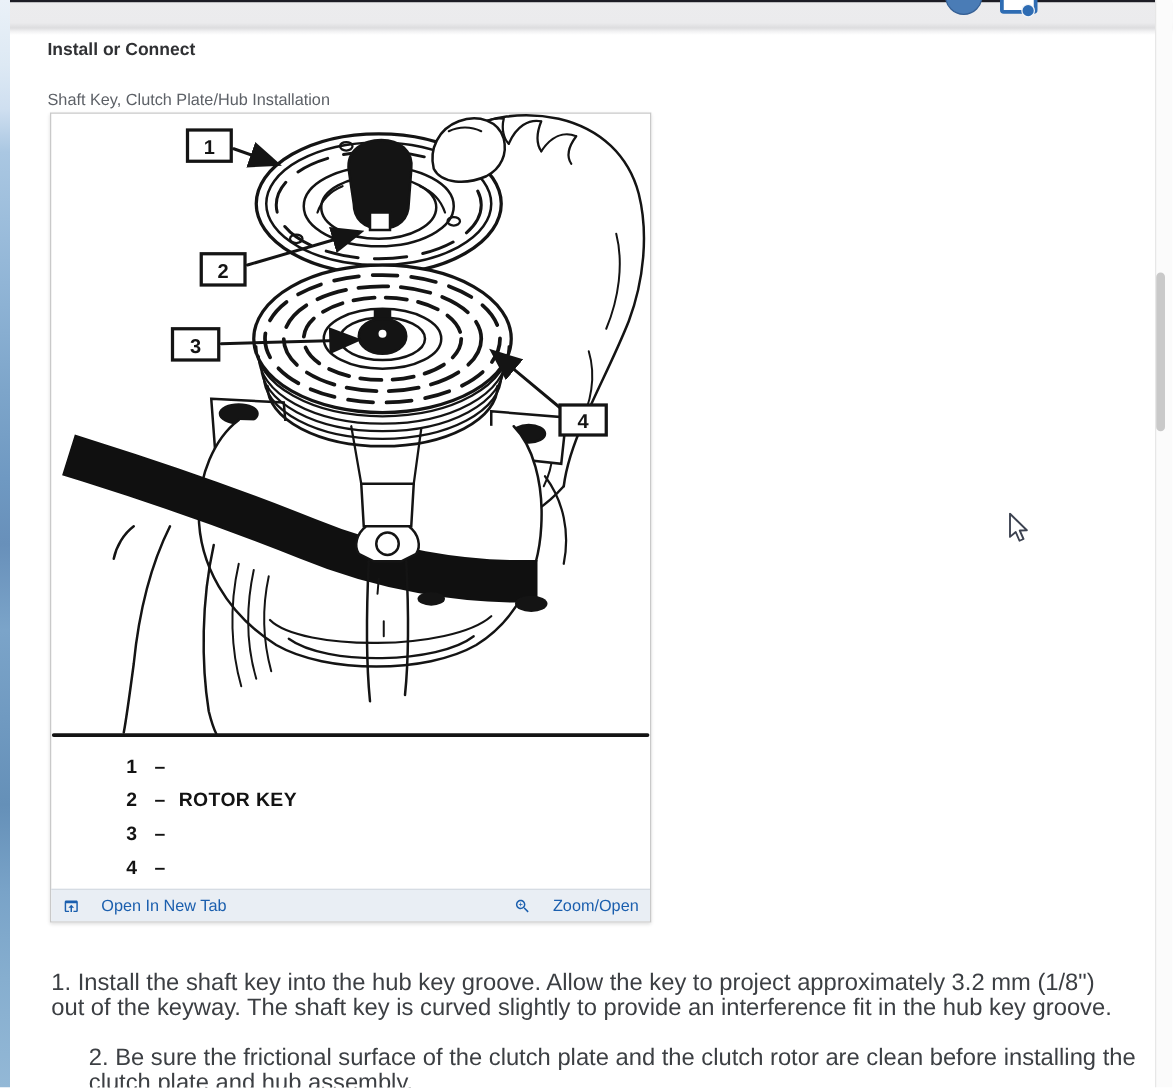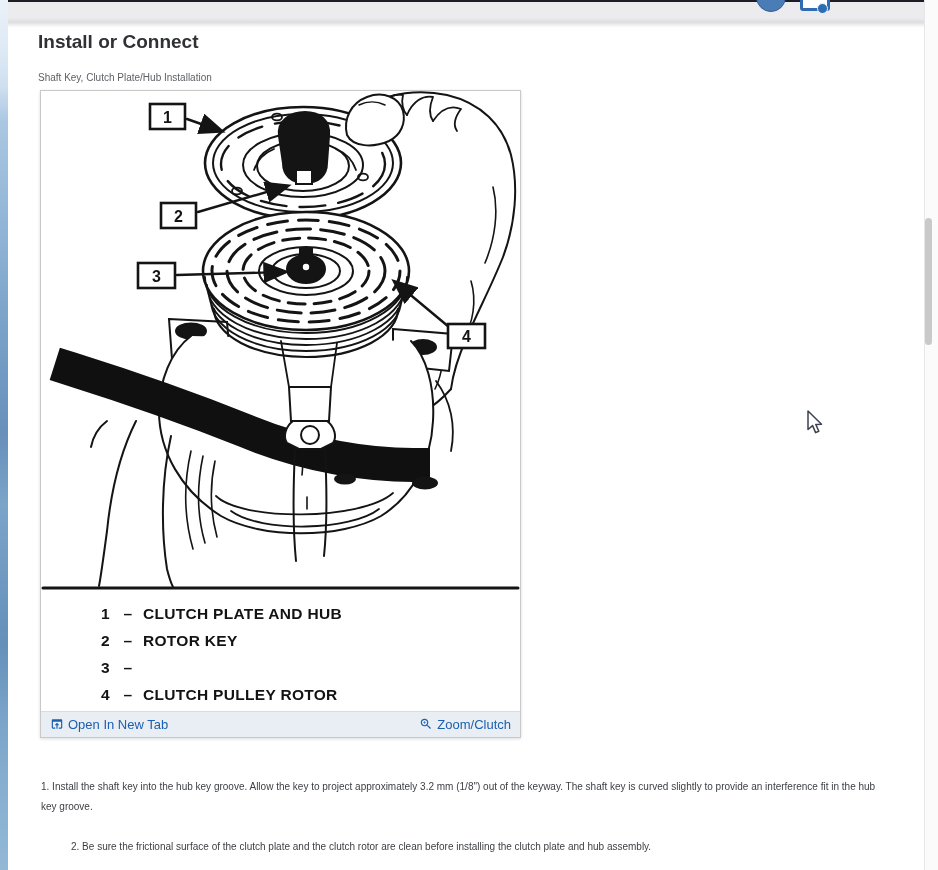--- a/index.html
+++ b/index.html
@@ -31,41 +31,41 @@
     border:3px solid #2e6cb3;background:#fff;z-index:5;
   }
   .icon-print-dot{
     position:absolute;left:817px;top:3px;width:9px;height:9px;border-radius:50%;
     background:#2e6cb3;border:1px solid #f2f5f9;z-index:6;
   }
   
   .scroll-track{position:absolute;right:0;top:0;width:13px;height:870px;background:#fbfbfb;border-left:1px solid #e7e7e7;}
   .scroll-thumb{position:absolute;right:6px;top:218px;width:7px;height:127px;background:#c9c9c9;border-radius:4px;}
   
-  .section-title{position:absolute;left:38px;top:31px;font-size:19px;font-weight:bold;color:#303134;}
-  .figure-caption{position:absolute;left:38px;top:72px;font-size:10px;color:#5d6167;}
+  .section-title{position:absolute;left:38px;top:31px;font-size:14px;font-weight:bold;color:#303134;}
+  .figure-caption{position:absolute;left:38px;top:72px;font-size:13px;color:#5d6167;}
   
   .figure-card{
     position:absolute;left:40px;top:90px;width:479px;height:646px;
     border:1px solid #c9c9c9;background:#fff;box-shadow:0 1px 3px rgba(0,0,0,.14);
   }
   .figure-card svg.illustration{position:absolute;left:0;top:0;}
   .legend{position:absolute;left:57px;top:509px;color:#131313;font-weight:bold;font-size:15.5px;letter-spacing:.3px;}
   .legend-row{display:flex;height:27px;line-height:27px;}
   .legend-num{width:15px;text-align:center;}
   .legend-sep{width:30px;text-align:center;}
   
   .figure-bar{
     position:absolute;left:0;right:0;bottom:0;height:26px;background:#e9eef4;
     border-top:1px solid #d6dce3;display:flex;align-items:center;justify-content:space-between;
     padding:0 9px;box-sizing:border-box;
   }
-  .fig-link{display:flex;align-items:flex-start;gap:4px;color:#1b5fae;font-size:13px;cursor:pointer;text-decoration:none;}
-  
-  .instr{position:absolute;left:41px;width:851px;font-size:10px;line-height:20px;color:#3c3f43;}
+  .fig-link{display:flex;align-items:flex-end;gap:17px;color:#1b5fae;font-size:13px;cursor:pointer;text-decoration:none;}
+  
+  .instr{position:absolute;left:41px;width:851px;font-size:19px;line-height:20px;color:#3c3f43;}
   .instr-1{top:777px;}
   .instr-2{top:837px;margin-left:30px;}
   
   .cursor{position:absolute;left:806px;top:410px;z-index:9;}
 </style>
 </head>
 <body>
 
 <div class="bg-strip"></div>
 <div class="top-darkline"></div>
@@ -192,54 +192,52 @@
         <rect x="407" y="233" width="37" height="24" fill="#ffffff" stroke-width="2.6"></rect>
         <text x="425.5" y="251" text-anchor="middle" font-size="16" font-weight="bold" fill="#141414" stroke="none">4</text>
       </g>
     </g>
   </svg>
 
   <div class="legend">
     <div class="legend-row">
       <span class="legend-num">1</span>
         <span class="legend-sep">–</span>
-        <span class="legend-label">CLUTCH PLATE AND HUB</span>
     </div>
     <div class="legend-row">
       <span class="legend-num">2</span>
         <span class="legend-sep">–</span>
         <span class="legend-label">ROTOR KEY</span>
     </div>
     <div class="legend-row">
       <span class="legend-num">3</span>
         <span class="legend-sep">–</span>
     </div>
     <div class="legend-row">
       <span class="legend-num">4</span>
         <span class="legend-sep">–</span>
-        <span class="legend-label">CLUTCH PULLEY ROTOR</span>
     </div>
   </div>
 
   <div class="figure-bar">
     <a class="fig-link">
       <span style="display:inline-flex;">
         <svg width="14" height="14" viewBox="0 0 24 24">
             <path fill="#1b5fae" d="M19 4H5c-1.1 0-2 .9-2 2v12c0 1.1.9 2 2 2h4v-2H5V8h14v10h-4v2h4c1.1 0 2-.9 2-2V6c0-1.1-.9-2-2-2zm-7 6l-4 4h3v6h2v-6h3l-4-4z"></path>
           </svg>
       </span>
       <span>Open In New Tab</span>
     </a>
     <a class="fig-link">
       <span style="display:inline-flex;">
         <svg width="14" height="14" viewBox="0 0 24 24">
             <path fill="#1b5fae" d="M15.5 14h-.79l-.28-.27C15.41 12.59 16 11.11 16 9.5 16 5.91 13.09 3 9.5 3S3 5.91 3 9.5 5.91 16 9.5 16c1.61 0 3.09-.59 4.23-1.57l.27.28v.79l5 5L20.49 19l-4.99-5zm-6 0C7.01 14 5 11.99 5 9.5S7.01 5 9.5 5 14 7.01 14 9.5 11.99 14 9.5 14zm2.5-4h-2v2H9v-2H7V9h2V7h1v2h2v1z"></path>
           </svg>
       </span>
-      <span>Zoom/Clutch</span>
+      <span>Zoom/Open</span>
     </a>
   </div>
 </div>
 
 <div class="instr instr-1">1. Install the shaft key into the hub key groove. Allow the key to project approximately 3.2 mm (1/8") out of the keyway. The shaft key is curved slightly to provide an interference fit in the hub key groove.</div>
 <div class="instr instr-2">2. Be sure the frictional surface of the clutch plate and the clutch rotor are clean before installing the clutch plate and hub assembly.</div>
 
 <div class="cursor">
   <svg width="18" height="26" viewBox="0 0 18 26">
     <path d="M2 1 L2 19.5 L6.6 15.6 L9.6 22.6 L12.8 21.2 L9.8 14.4 L15.5 14.2 Z" fill="#ffffff" stroke="#3c4250" stroke-width="1.5" stroke-linejoin="round"></path>

